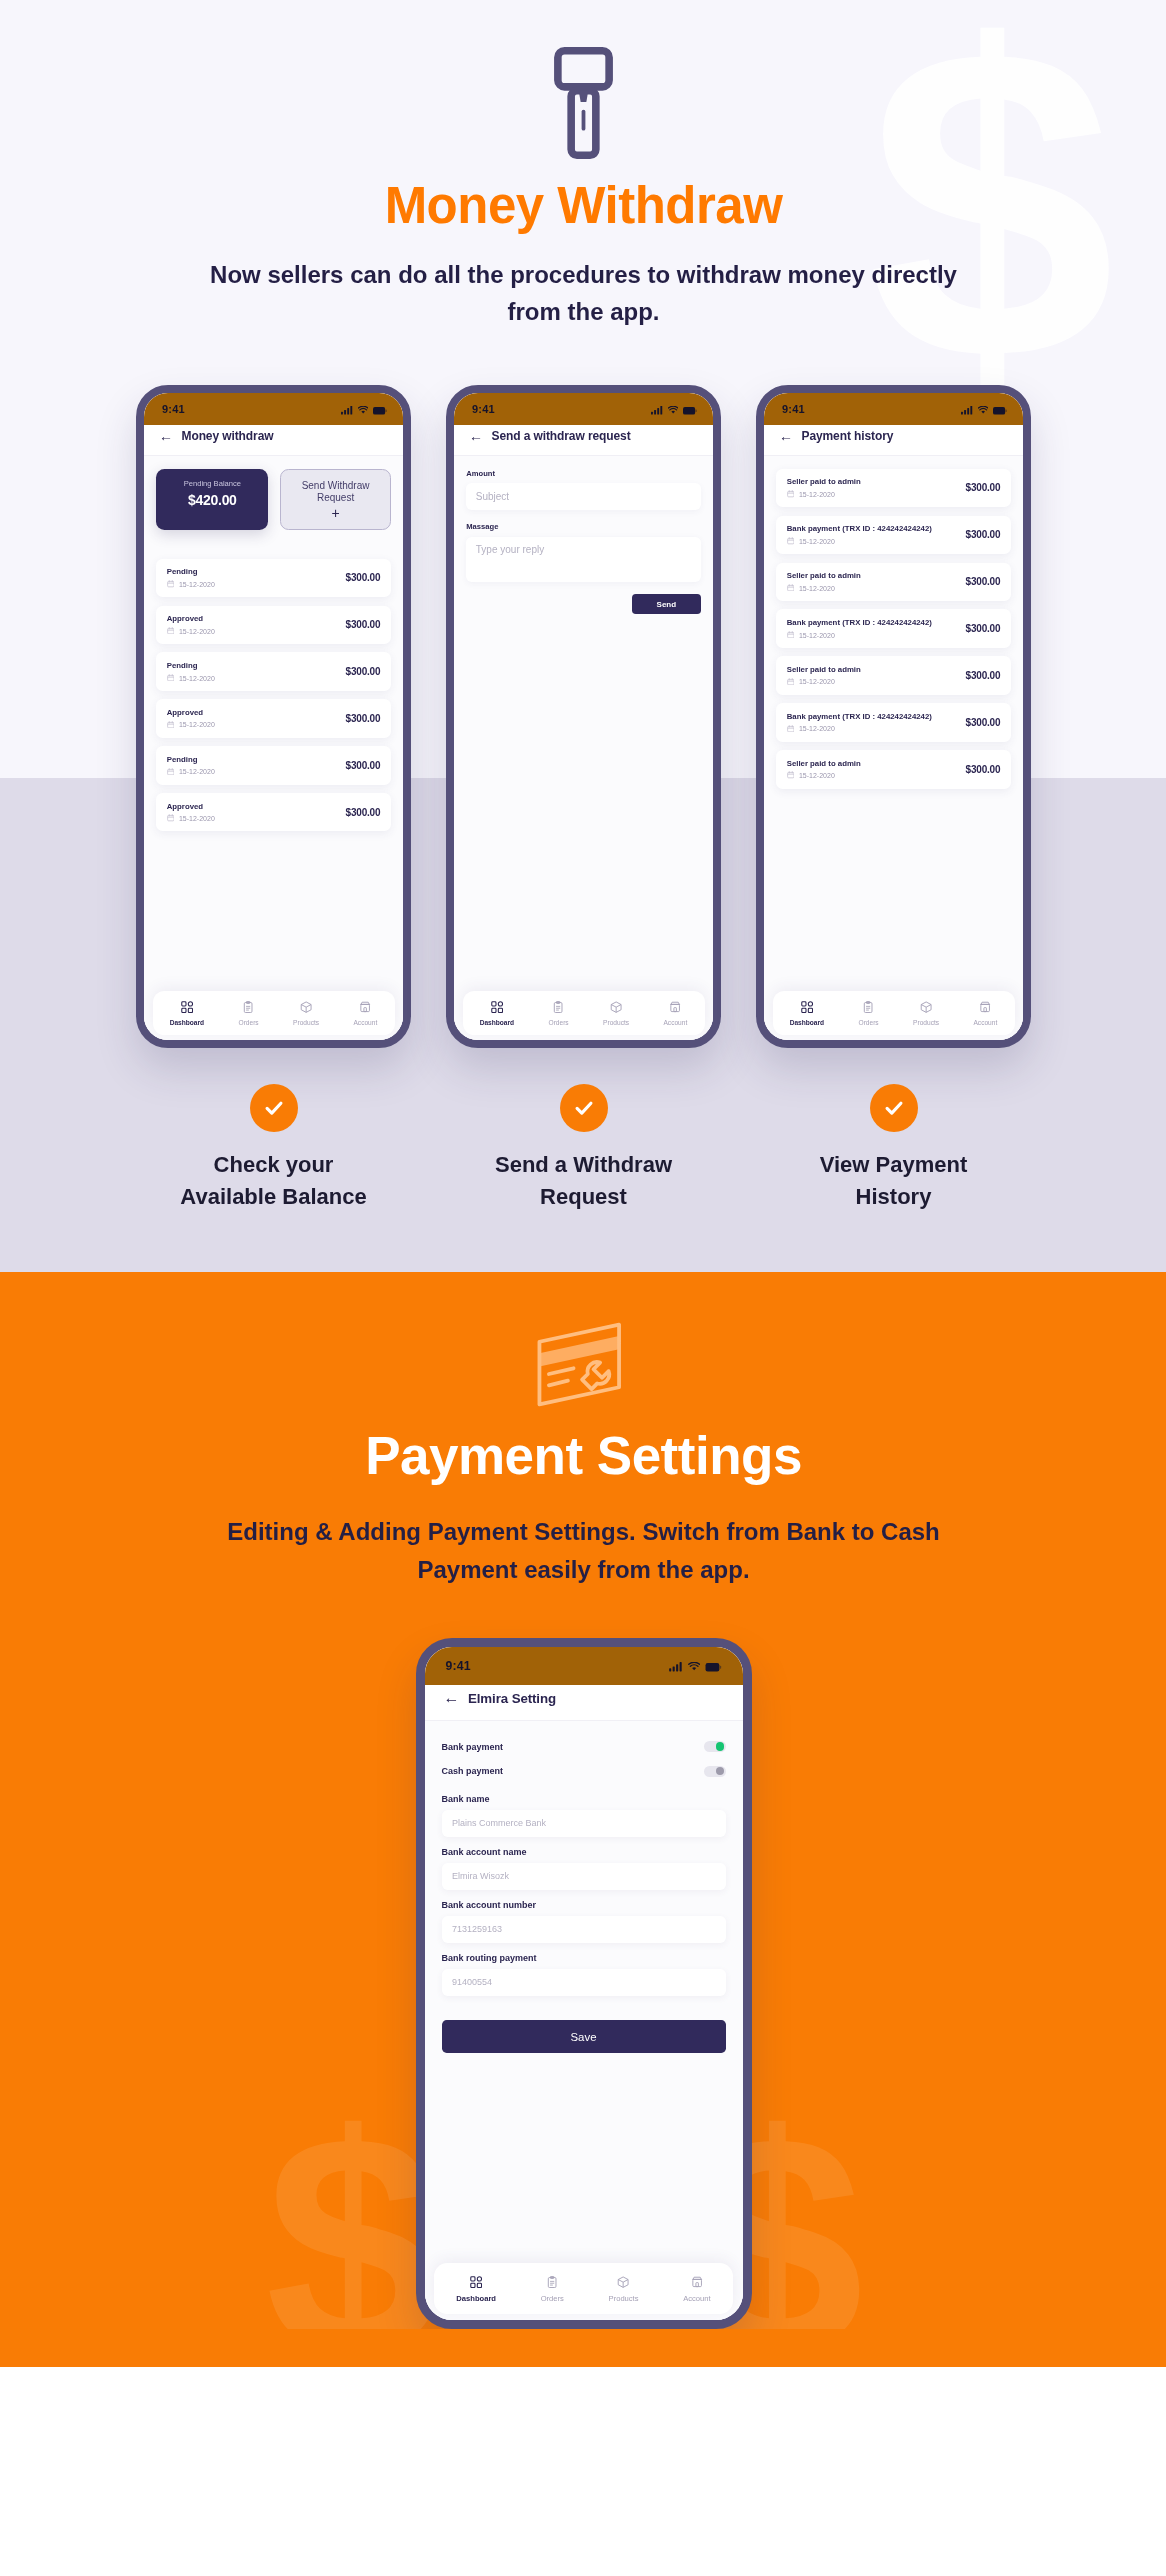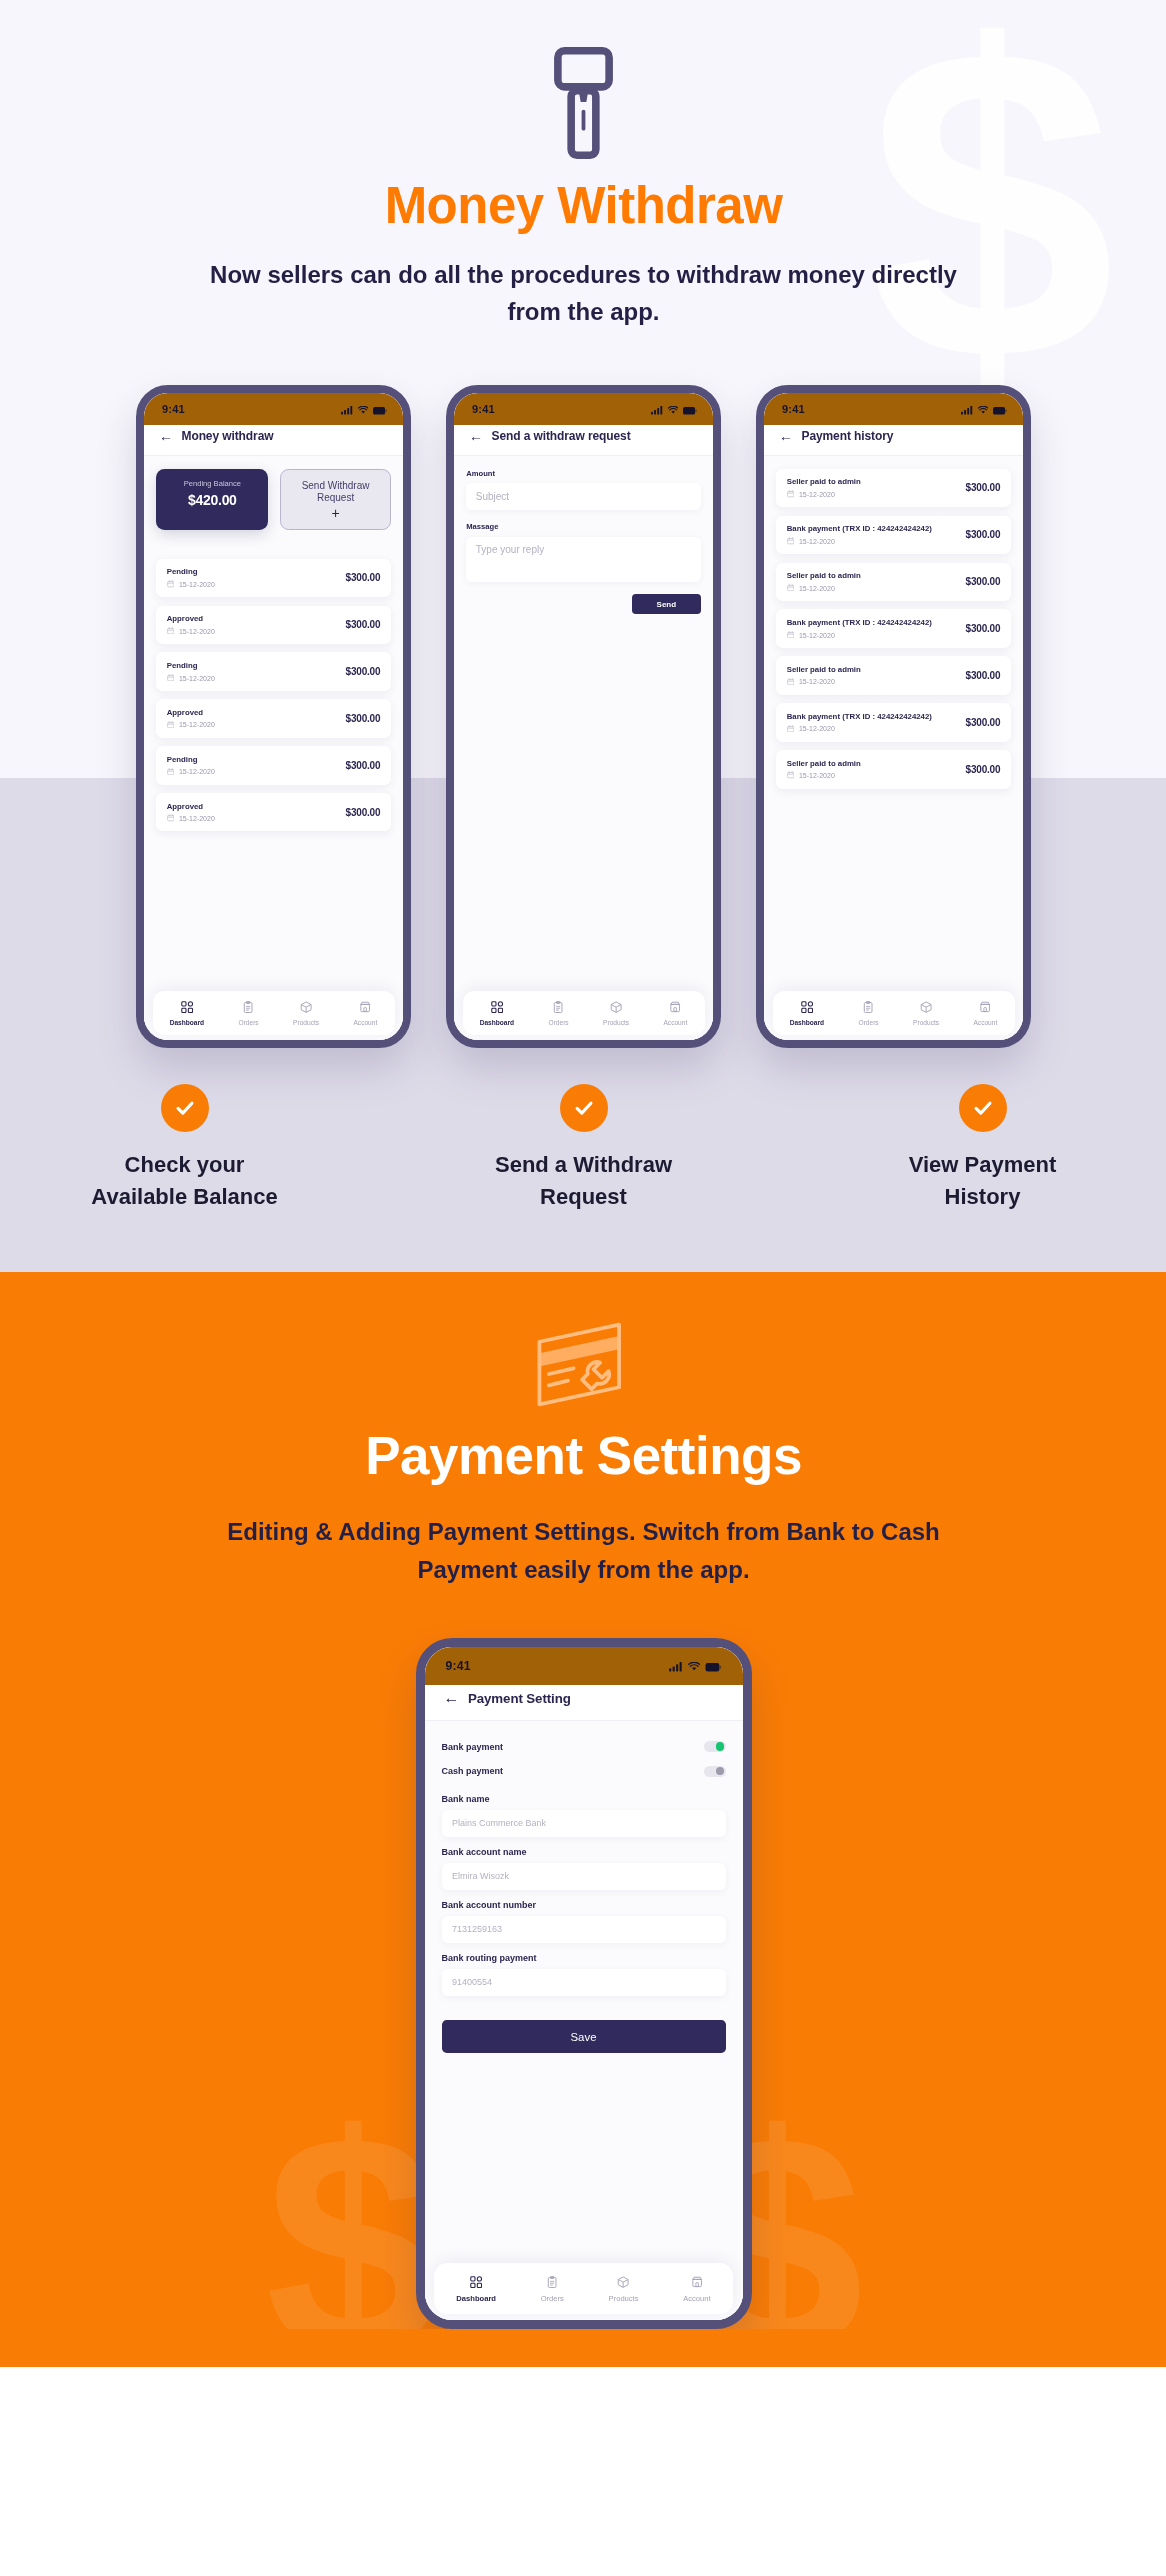--- a/index.html
+++ b/index.html
@@ -179,21 +179,21 @@
     box-shadow:0 -2.8px 15px rgba(60,50,110,.08);
     z-index:5;
   }
   .botnav .nav-item{display:flex;flex-direction:column;align-items:center;gap:2.8px;}
   .botnav .nav-lbl{font-size:6.6px;color:#a5a1b6;}
   .botnav .nav-item.active .nav-lbl{color:#2b2550;font-weight:700;}
 
   
   .caps-row{
     position:relative;z-index:3;
-    display:flex;justify-content:space-between;gap:35px;
+    display:flex;justify-content:center;gap:35px;
     padding:0 47px;
     margin-top:36px;
     padding-bottom:59px;
   }
   .cap{
     width:275px;flex:0 0 auto;
     display:flex;flex-direction:column;align-items:center;gap:17px;
   }
   .cap .check{
     width:48px;height:48px;border-radius:50%;
@@ -784,21 +784,21 @@
                     </svg></span>
                 <span><svg width="17" height="8.5" viewBox="0 0 15 8">
                       <rect x="0" y="0" width="13" height="8" rx="2" fill="#15132b"></rect>
                       <rect x="13.4" y="2.6" width="1.3" height="2.8" rx=".6" fill="#15132b" opacity=".5"></rect>
                     </svg></span>
               </span>
             </div>
 
             <div class="appbar">
               <span class="back">←</span>
-              <span class="title">Payment Setting</span>
+              <span class="title">Elmira Setting</span>
             </div>
 
             <div class="screen-body">
               <div id="tog-list">
                   <div class="tog-row">
                     <div class="tog-lbl">Bank payment</div>
      <div class="toggle on">
                       <span class="knob"></span>
                     </div>
                   </div>

